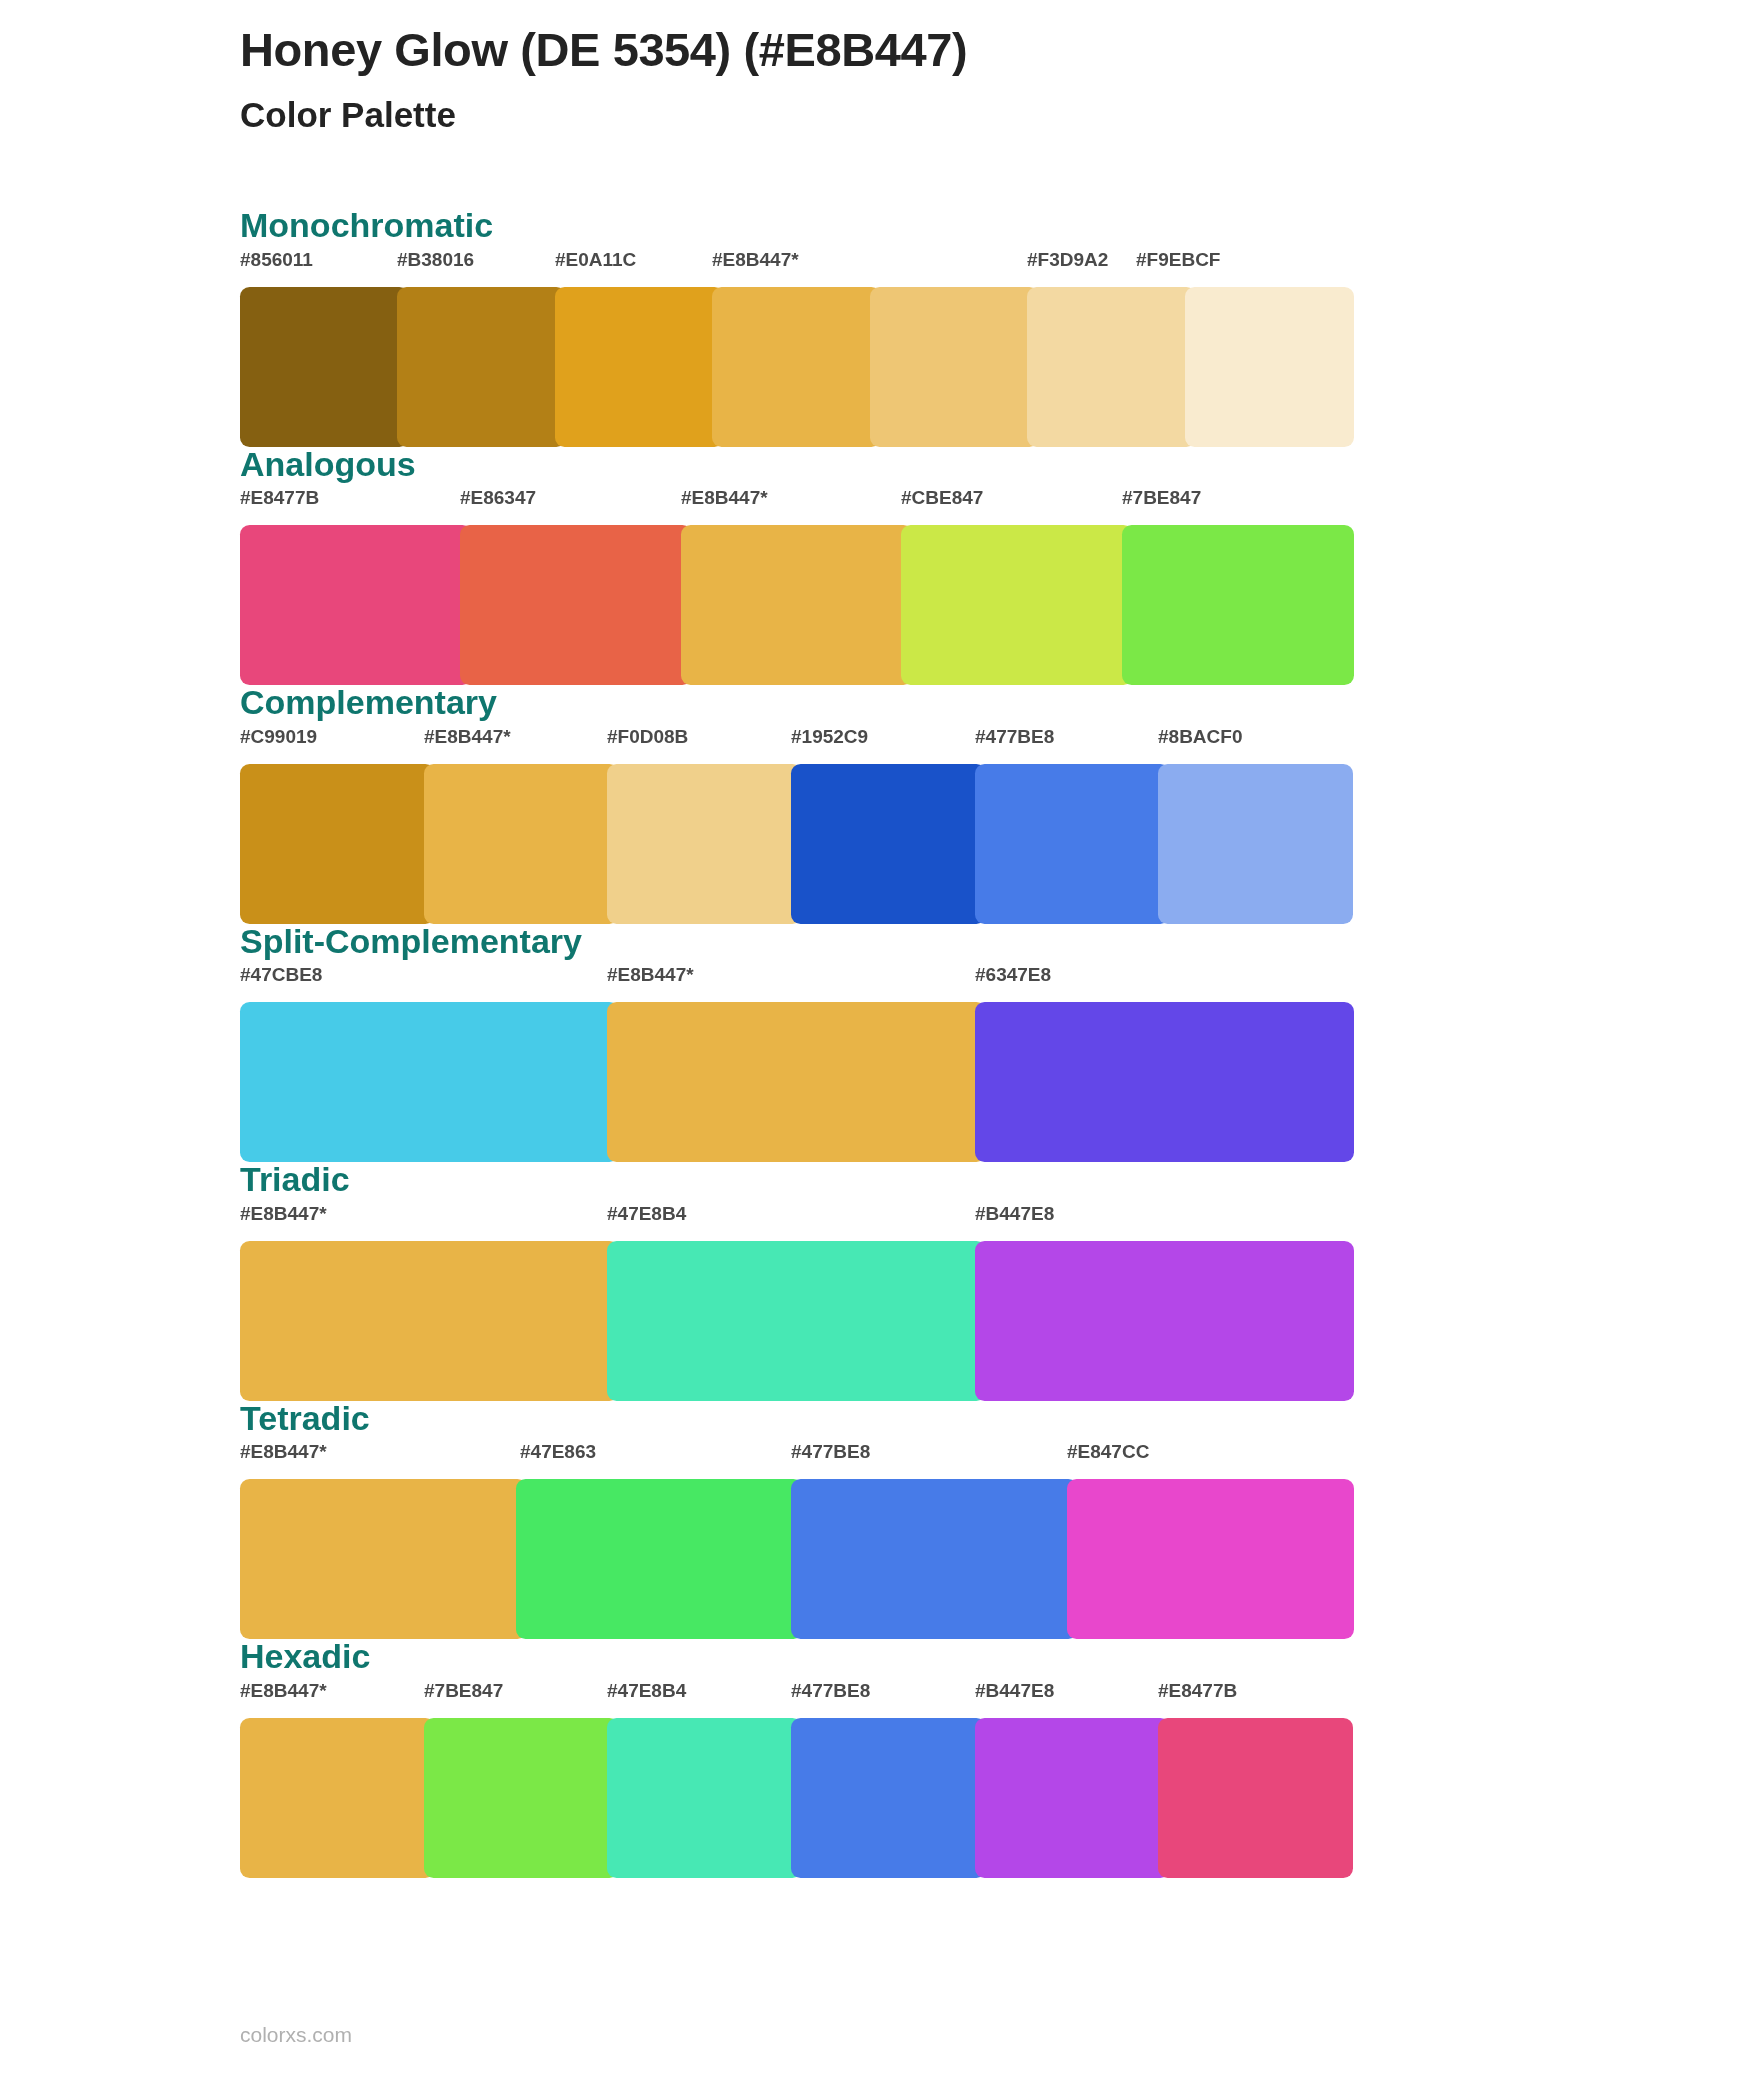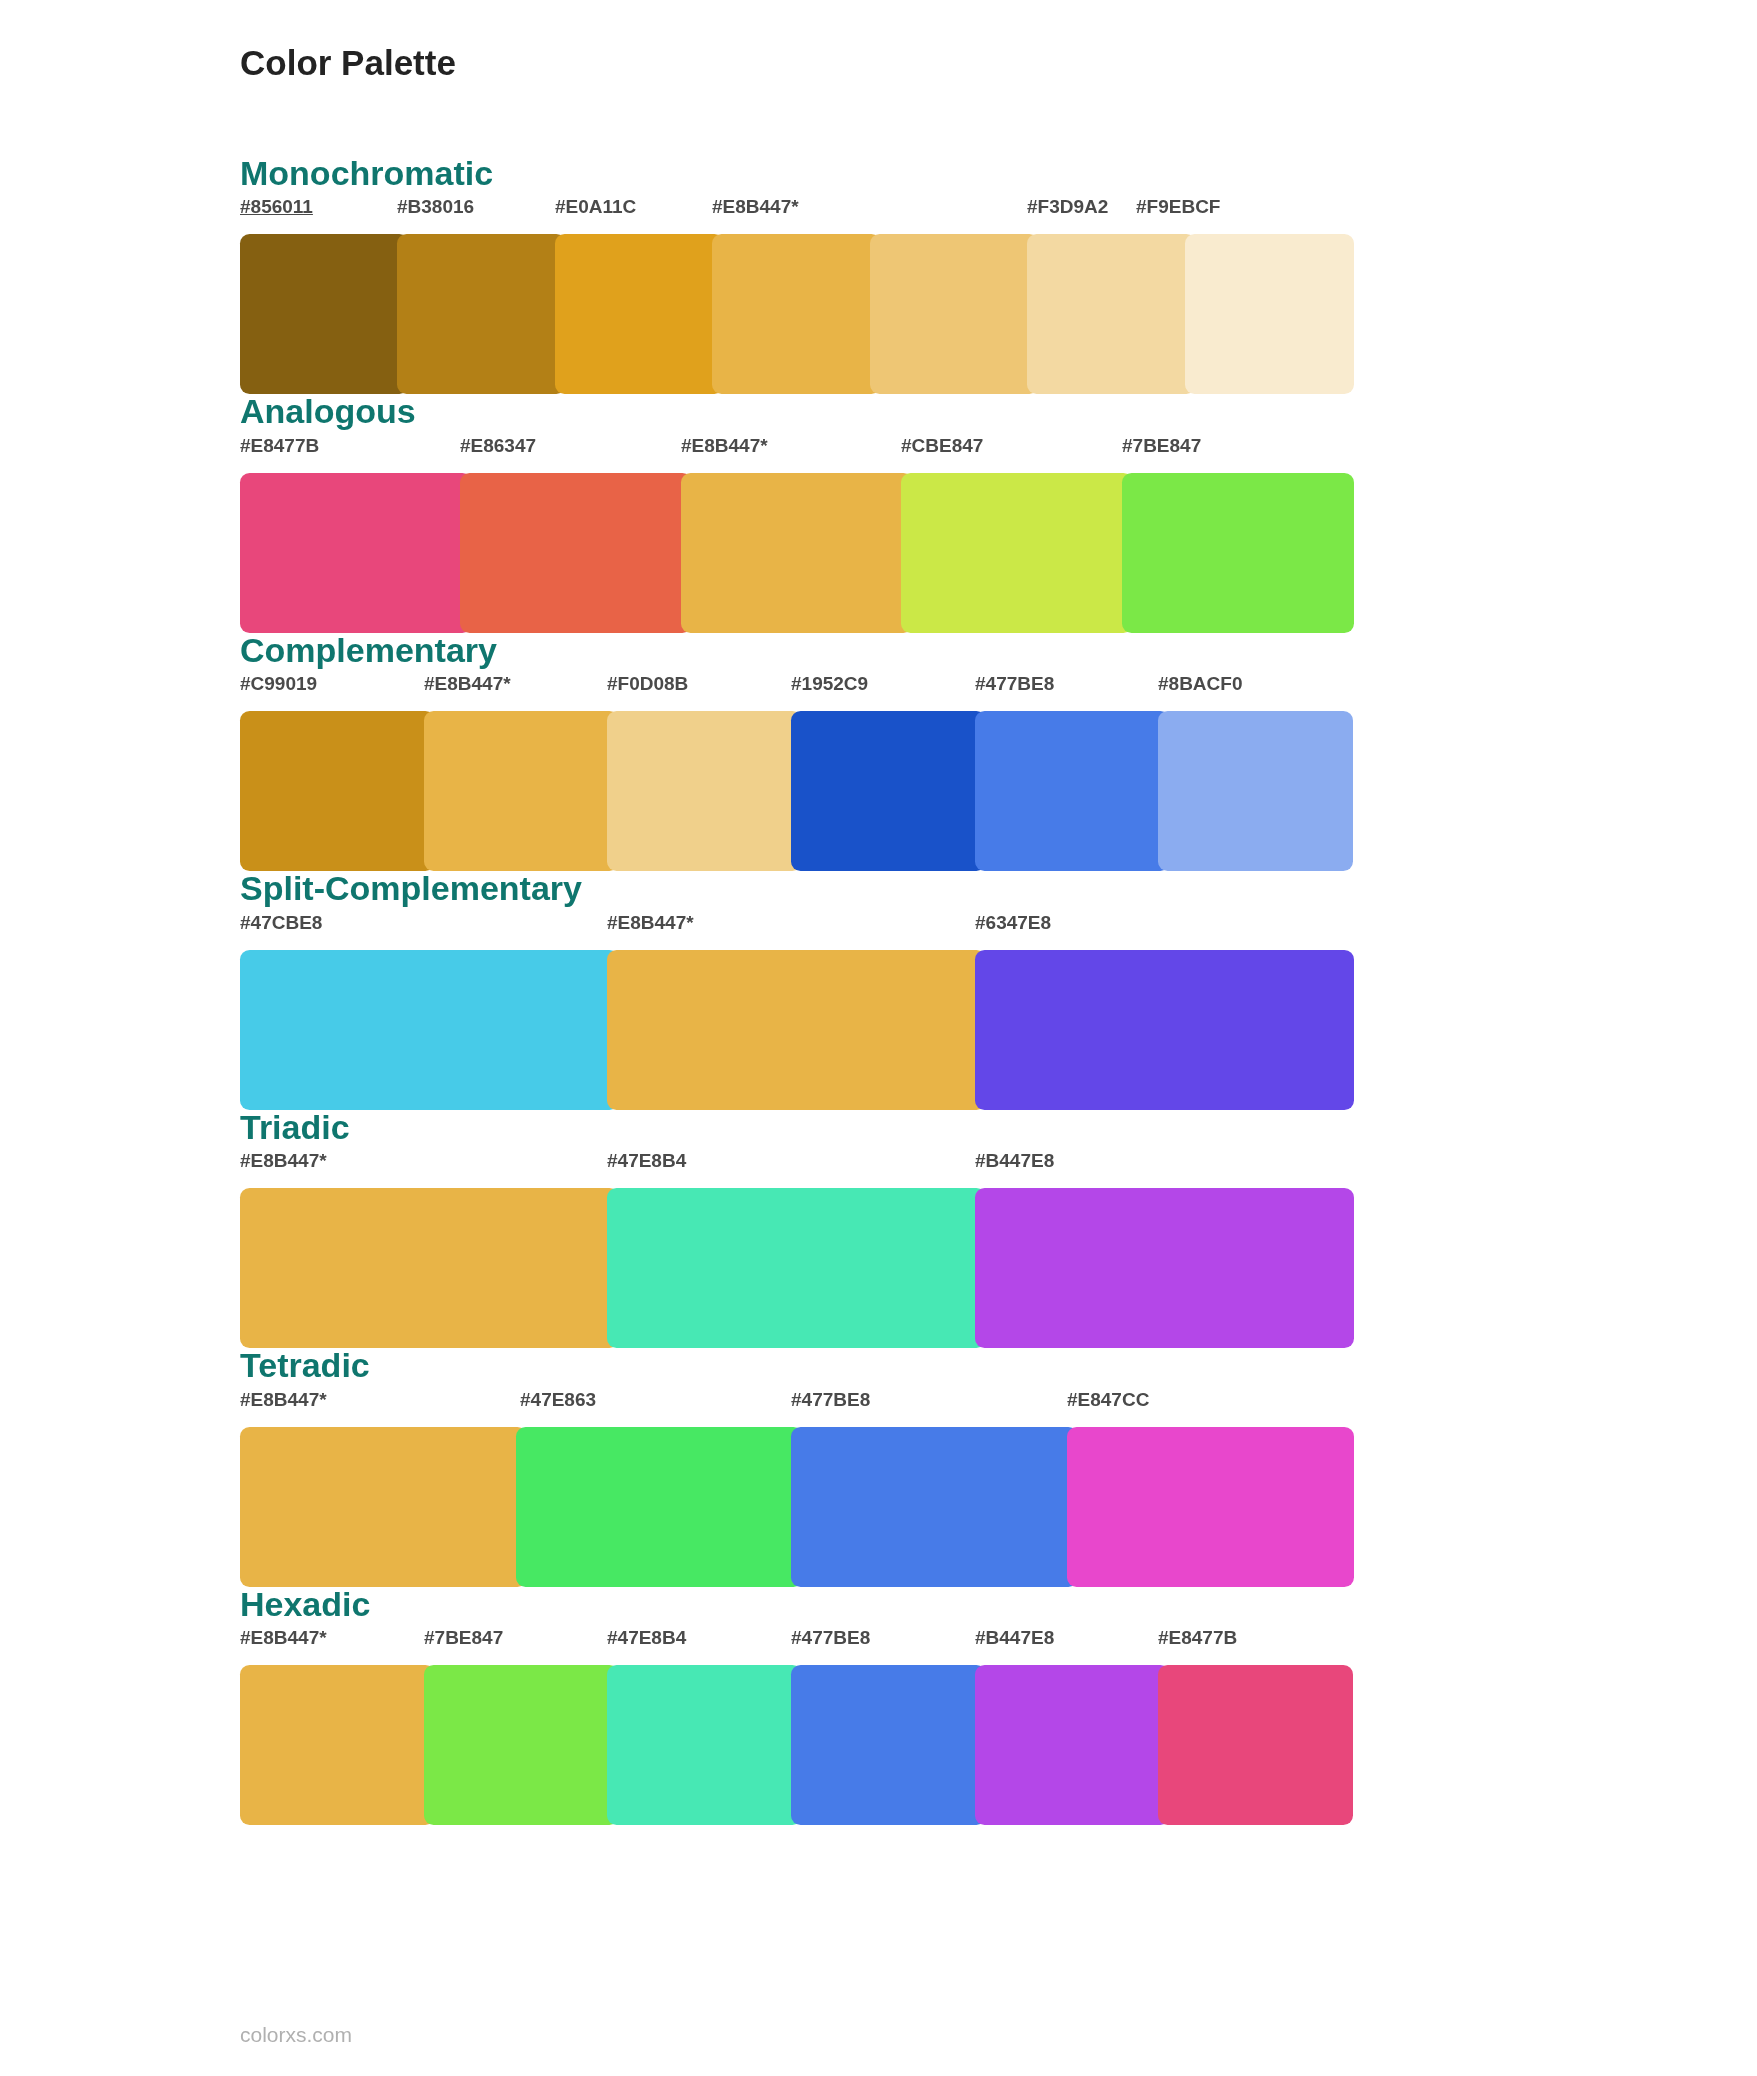--- a/index.html
+++ b/index.html
@@ -88,29 +88,30 @@
     color: #b0b0b0;
     font-weight: normal;
   }
 </style>
 </head>
 <body>
 
 <div class="page">
 
   <div class="header">
+    <h1 class="page-title">Honey Glow (DE 5354) (#E8B447)</h1>
     <h2 class="page-subtitle">Color Palette</h2>
   </div>
 
   <div class="sections" id="sections-container">
       <div class="section">
         <div class="section-title">Monochromatic</div>
         <div class="swatch-row">
           <div class="swatch" title="#856011" style="left: 0px; width: 169px; background: rgb(133, 96, 17); z-index: 10;"></div>
-          <div class="swatch-label" style="left: 0px; text-decoration: underline;">#856011</div>
+          <div class="swatch-label" style="left: 0px;">#856011</div>
           <div class="swatch" title="#B38016" style="left: 157px; width: 169px; background: rgb(179, 128, 22); z-index: 11;"></div>
           <div class="swatch-label" style="left: 157px;">#B38016</div>
           <div class="swatch" title="#E0A11C" style="left: 315px; width: 169px; background: rgb(224, 161, 28); z-index: 12;"></div>
           <div class="swatch-label" style="left: 315px;">#E0A11C</div>
           <div class="swatch" title="#E8B447*" style="left: 472px; width: 169px; background: rgb(232, 180, 71); z-index: 13;"></div>
           <div class="swatch-label" style="left: 472px;">#E8B447*</div>
           <div class="swatch" title="#EEC674" style="left: 630px; width: 169px; background: rgb(238, 198, 116); z-index: 14;"></div>
           <div class="swatch-label" style="left: 630px; margin-top: 35px;">#EEC674</div>
           <div class="swatch" title="#F3D9A2" style="left: 787px; width: 169px; background: rgb(243, 217, 162); z-index: 15;"></div>
           <div class="swatch-label" style="left: 787px;">#F3D9A2</div>

